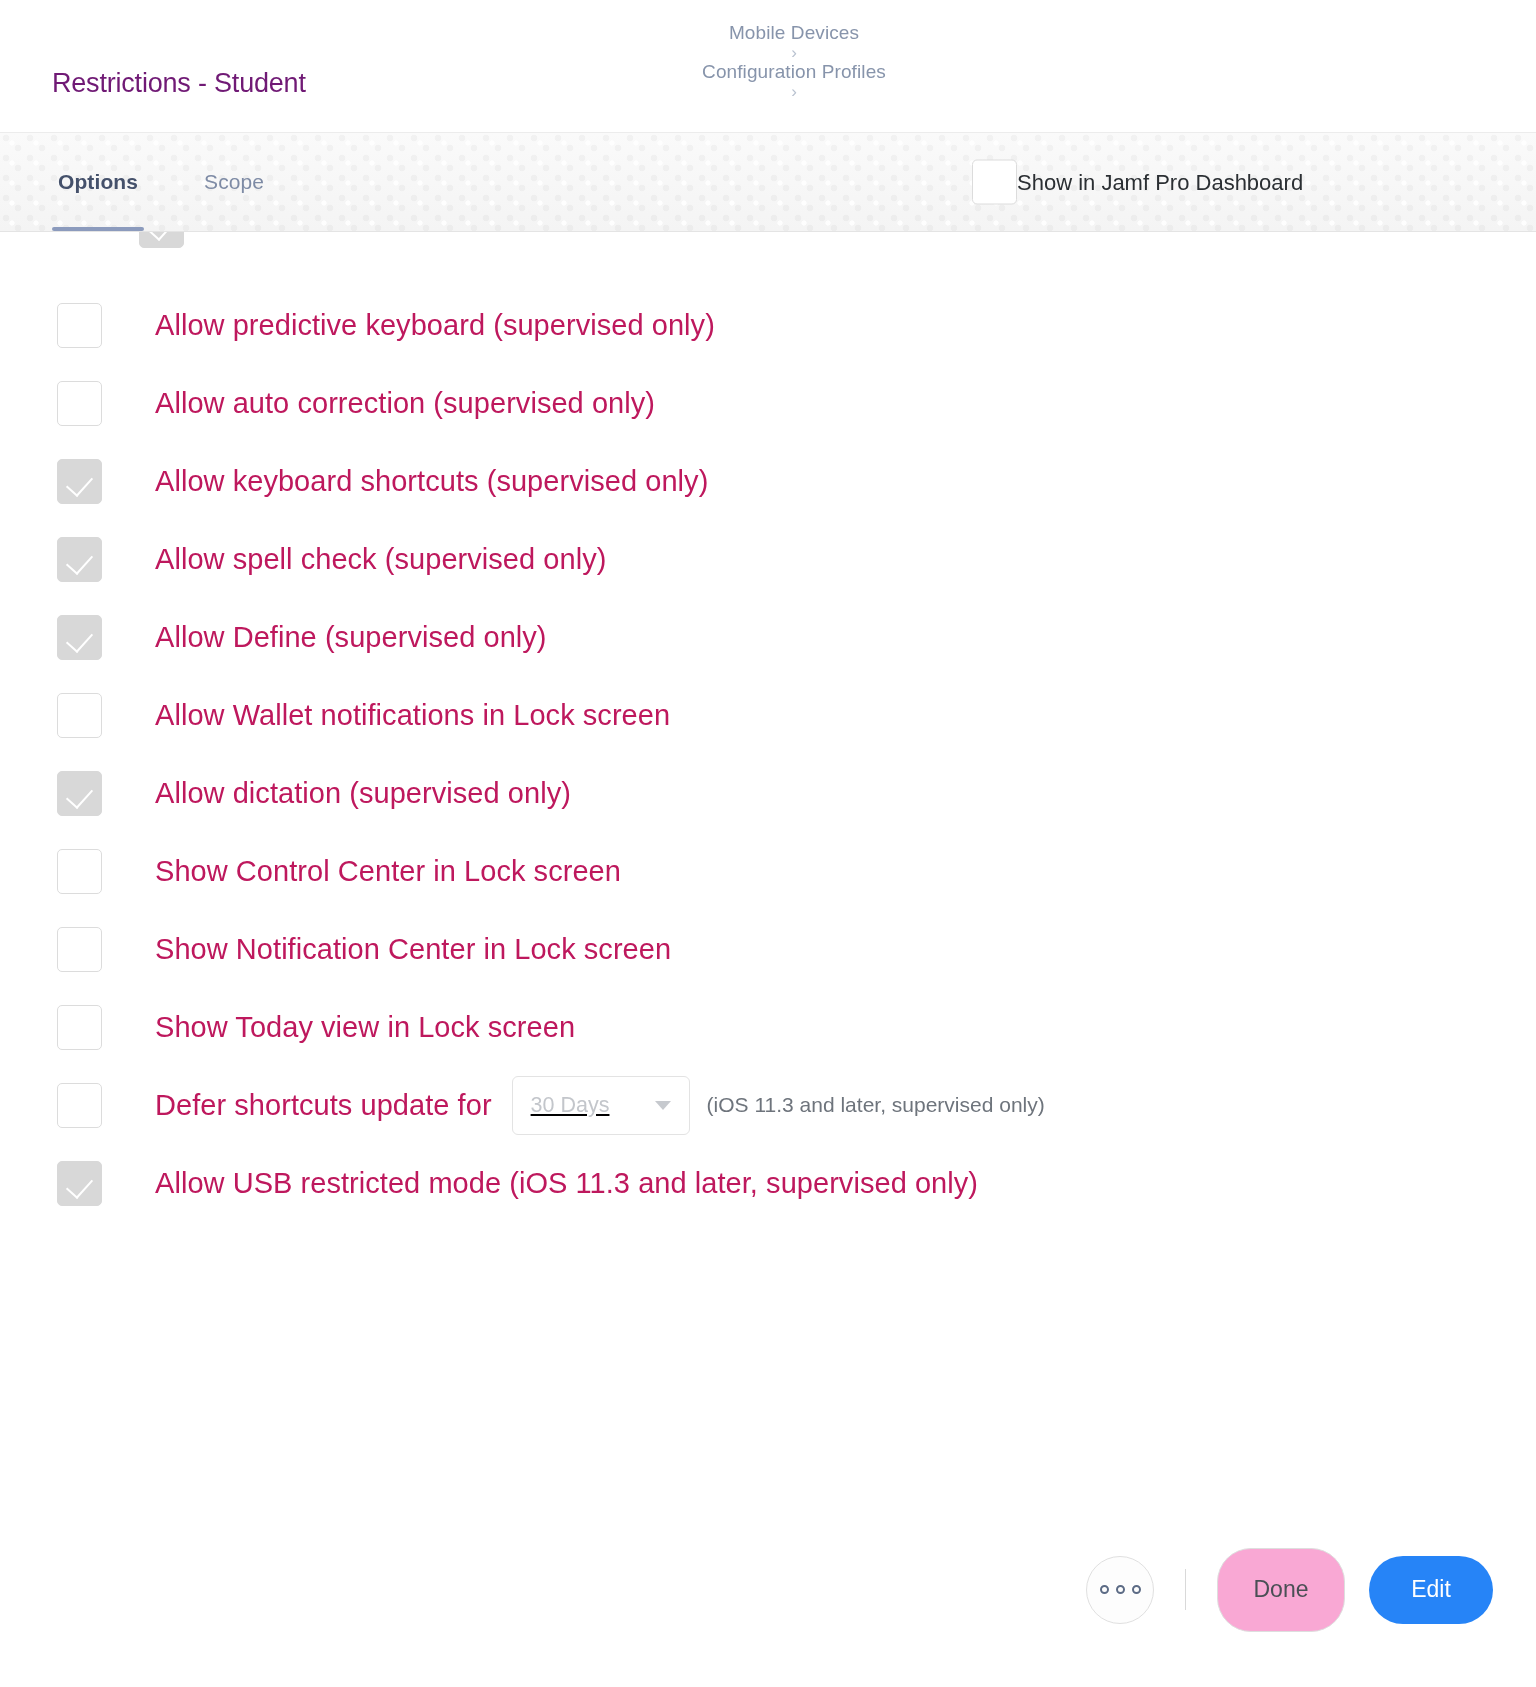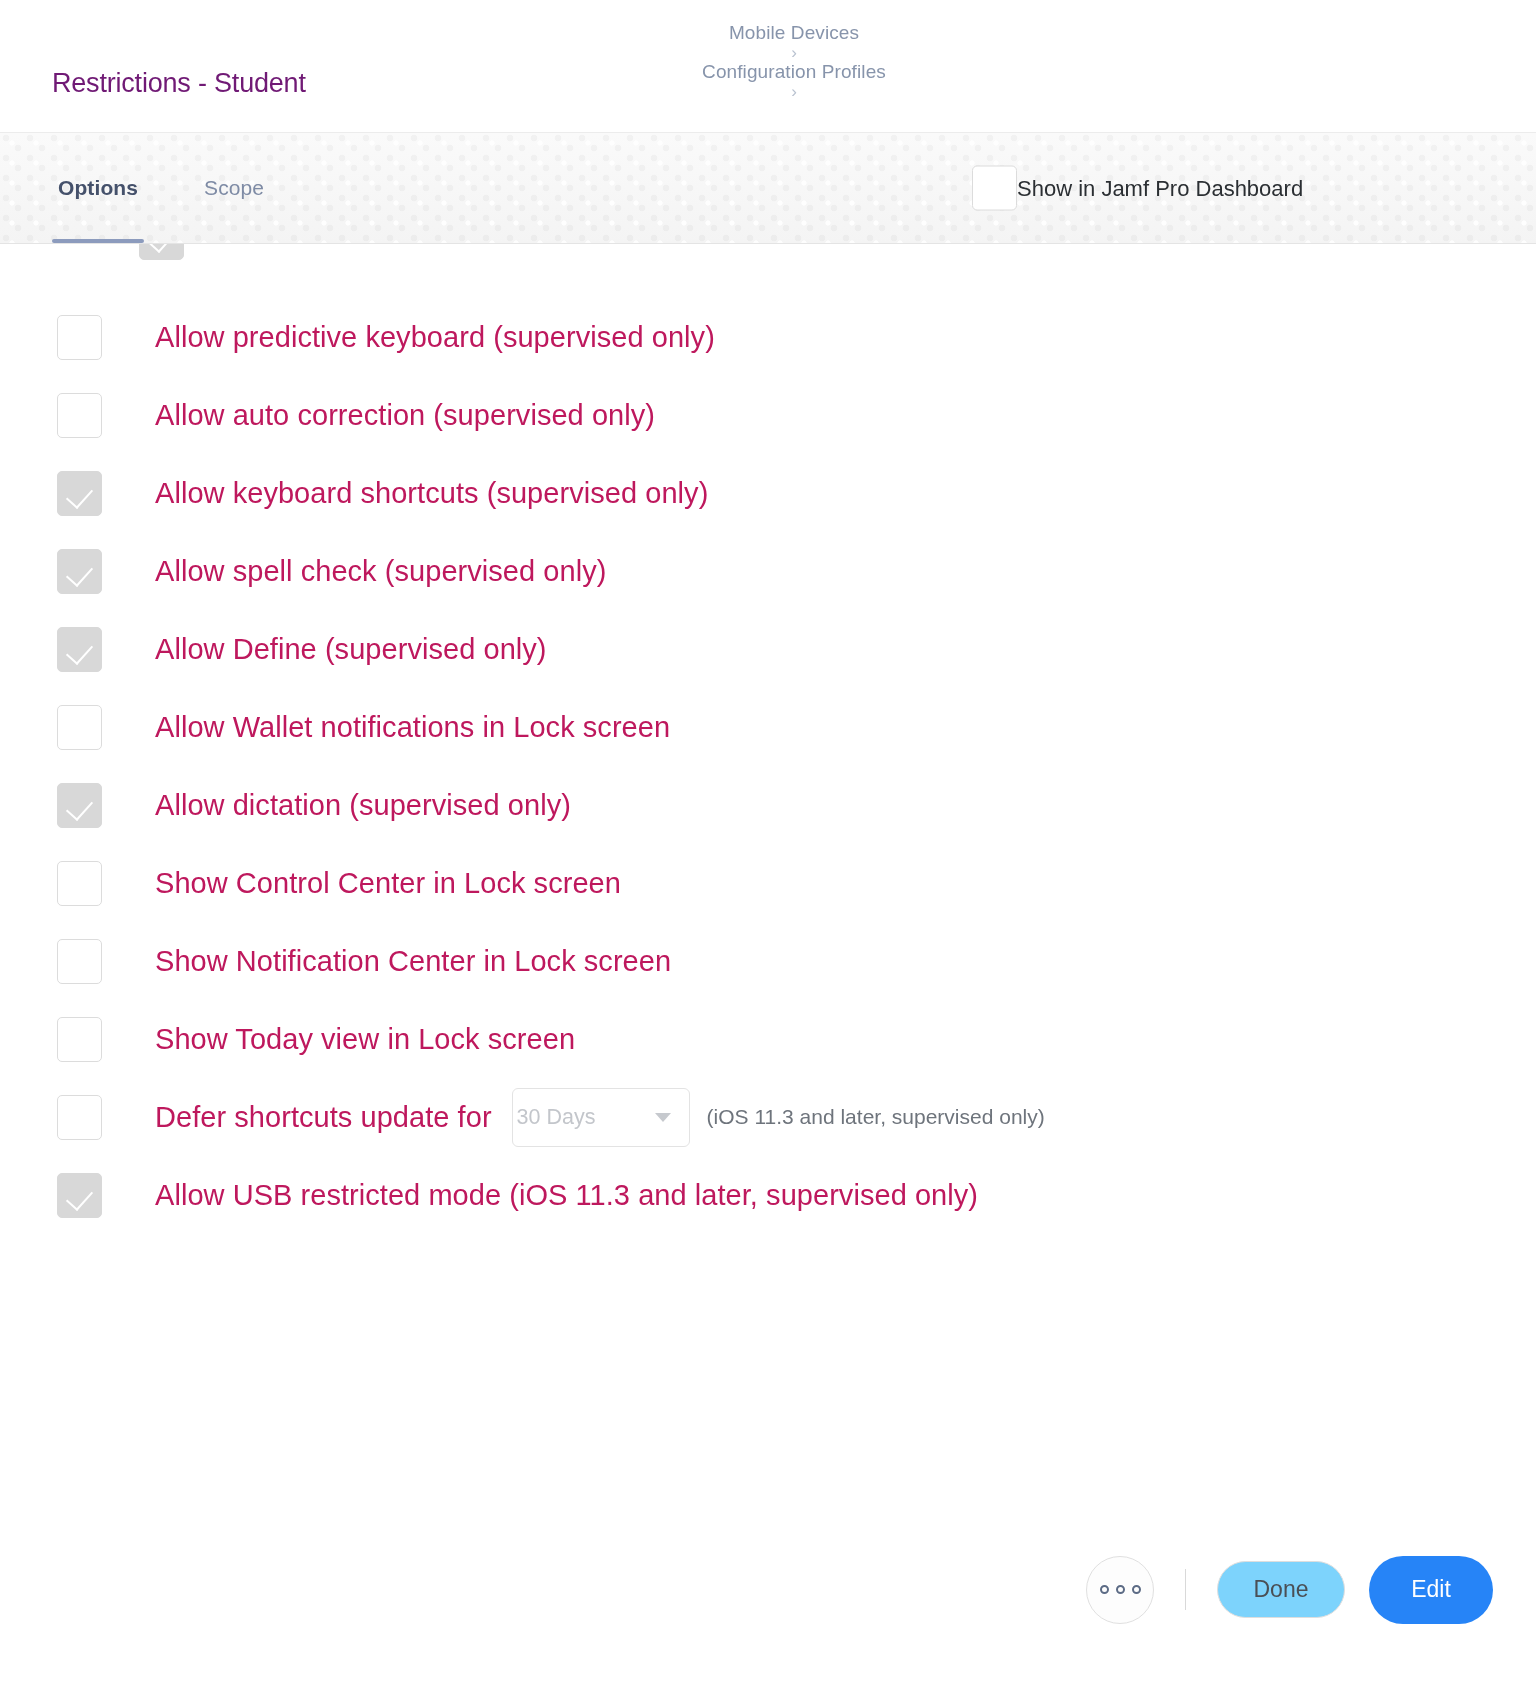--- a/index.html
+++ b/index.html
@@ -53,21 +53,21 @@
     font-size: 27px;
     color: #701a75;
     letter-spacing: -.2px;
     font-weight: 400;
   }
 
   
   .tabbar {
     position: relative;
     margin-top: 33px;
-    height: 112px;
+    height: 100px;
     border-top: 1px solid #ececec;
     border-bottom: 1px solid #e4e4e4;
     background-color: #f7f7f7;
     background-image:
       radial-gradient(circle at 6px 5px, rgba(0,0,0,0.030) 0 3.2px, rgba(0,0,0,0) 3.6px),
       radial-gradient(circle at 18px 15px, rgba(0,0,0,0.030) 0 3.2px, rgba(0,0,0,0) 3.6px),
       radial-gradient(circle at 12px 10px, rgba(255,255,255,0.85) 0 2.4px, rgba(255,255,255,0) 2.8px),
       linear-gradient(#fafafa, #f4f4f4);
     background-size: 24px 20px, 24px 20px, 24px 20px, 100% 100%;
     display: flex;
@@ -192,23 +192,24 @@
   .opt-row.with-select .opt-label { margin-right: 20px; }
 
   .select-box {
     width: 178px;
     height: 59px;
     border: 1px solid #e3e3e3;
     border-radius: 6px;
     background: #ffffff;
     display: flex;
     align-items: center;
-    padding: 0 14px 0 4px;
+    padding: 0 14px 0 18px;
     justify-content: space-between;
     cursor: pointer;
+    text-decoration: underline;
   }
   .select-box .sel-value {
     font-size: 21.5px;
     color: #c3c6cb;
   }
   .select-box .caret {
     width: 0; height: 0;
     border-left: 8px solid transparent;
     border-right: 8px solid transparent;
     border-top: 9px solid #c6c9ce;
@@ -255,25 +256,25 @@
     background: transparent;
   }
   .btn-divider {
     width: 1px;
     height: 41px;
     background: #d9d9d9;
     margin: 0 31px 0 31px;
   }
   .btn-done {
     min-width: 128px;
-    height: 57px;
+    height: 84px;
     padding: 0 34px;
     border-radius: 34px;
     border: 1px solid #dedede;
-    background: #7dd3fc;
+    background: #f9a8d4;
     color: #4a4f55;
     font-size: 23px;
     display: flex;
     align-items: center;
     justify-content: center;
     cursor: pointer;
   }
   .btn-edit {
     min-width: 124px;
     height: 68px;

